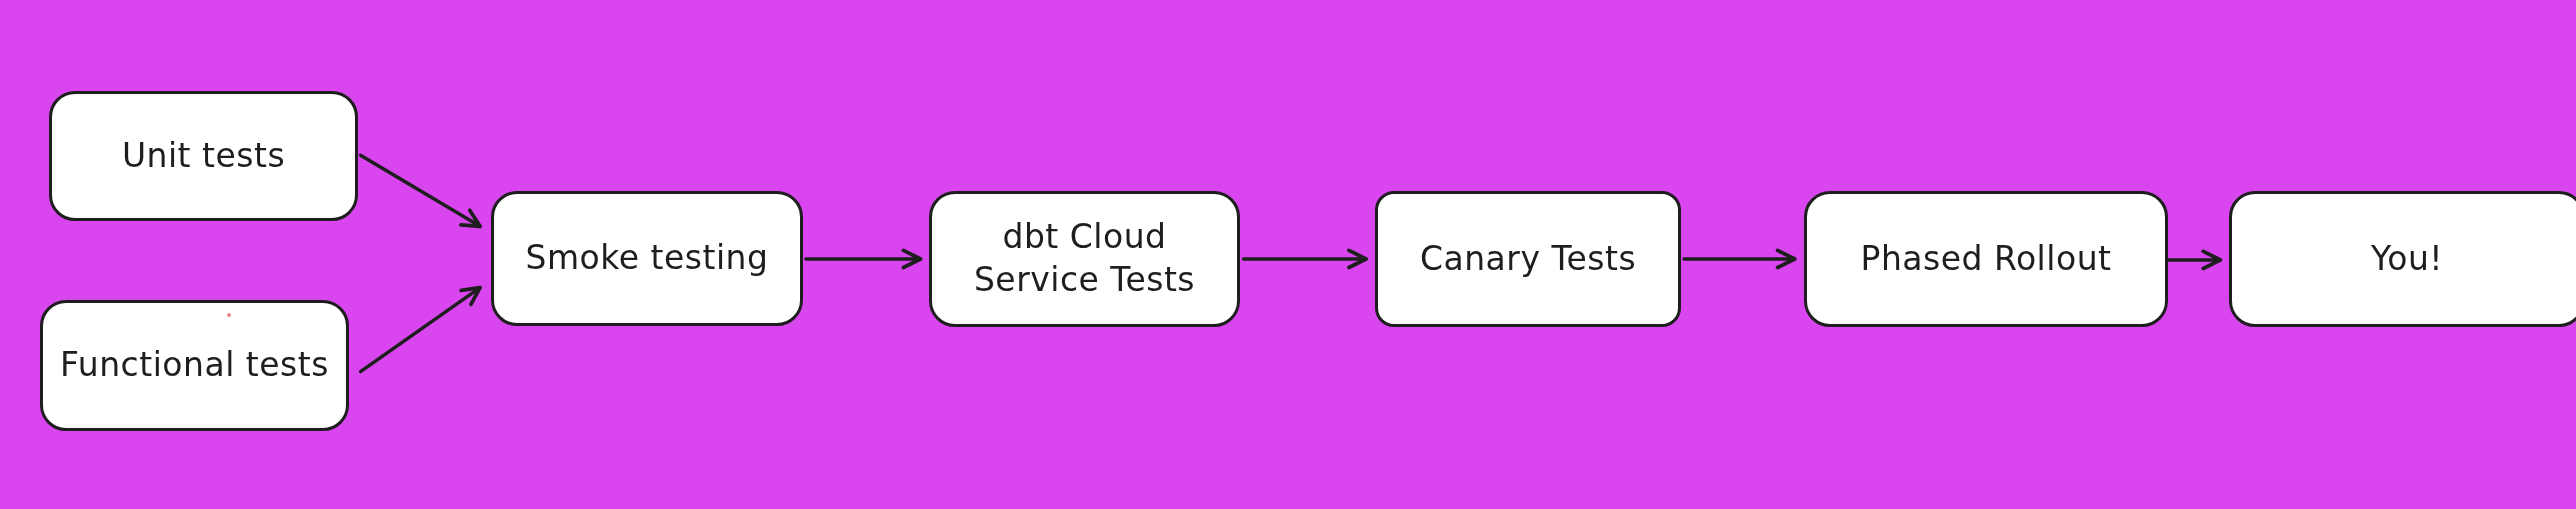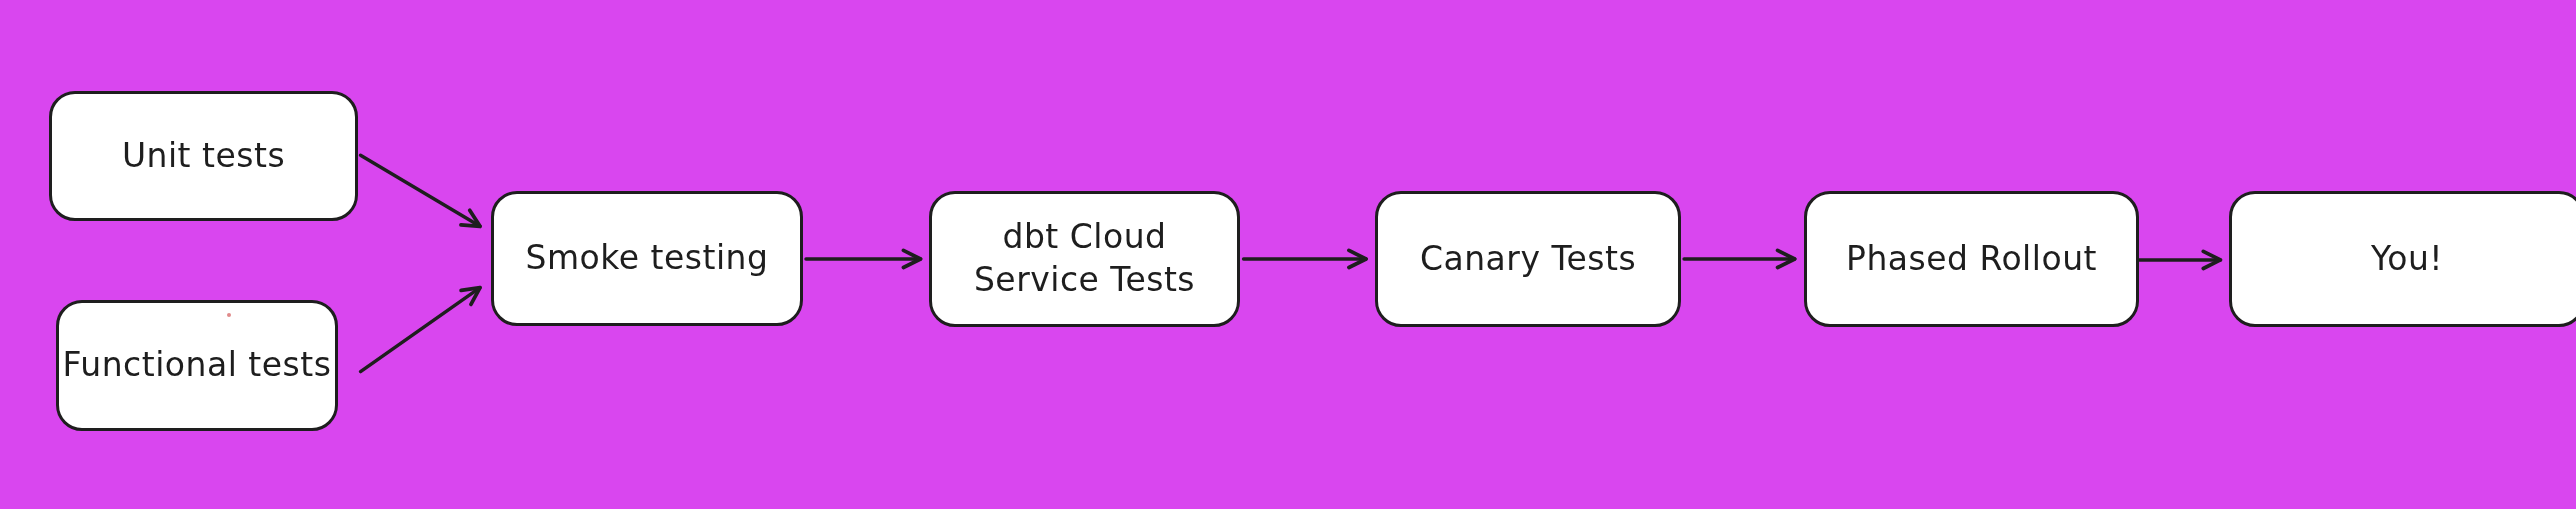--- a/index.html
+++ b/index.html
@@ -37,25 +37,25 @@
   }
   .node-label {
     color: #1e1e1e;
     font-size: 33px;
     line-height: 1.3;
     white-space: pre-line;
     letter-spacing: 0.5px;
     pointer-events: none;
   }
   .node-unit        { left: 49px;   top: 91px;  width: 309px; height: 130px; }
-  .node-functional  { left: 56px;   top: 300px; width: 282px; height: 131px; }
+  .node-functional  { left: 40px;   top: 300px; width: 309px; height: 131px; }
   .node-smoke       { left: 491px;  top: 191px; width: 312px; height: 135px; align-items: center; }
   .node-dbt         { left: 929px;  top: 191px; width: 311px; height: 136px; }
-  .node-canary      { left: 1375px; top: 191px; width: 306px; height: 136px; }
-  .node-phased      { left: 1804px; top: 191px; width: 335px; height: 136px; justify-content: center; }
+  .node-canary      { left: 1375px; top: 191px; width: 306px; height: 136px; border-radius: 19px; }
+  .node-phased      { left: 1804px; top: 191px; width: 364px; height: 136px; justify-content: center; }
   .node-you         { left: 2229px; top: 191px; width: 356px; height: 136px; }
   .edge {
     fill: none;
     stroke: #1e1e1e;
     stroke-width: 3.5px;
     stroke-linecap: round;
   }
   .artifact-dot {
     position: absolute;
     left: 227px;

